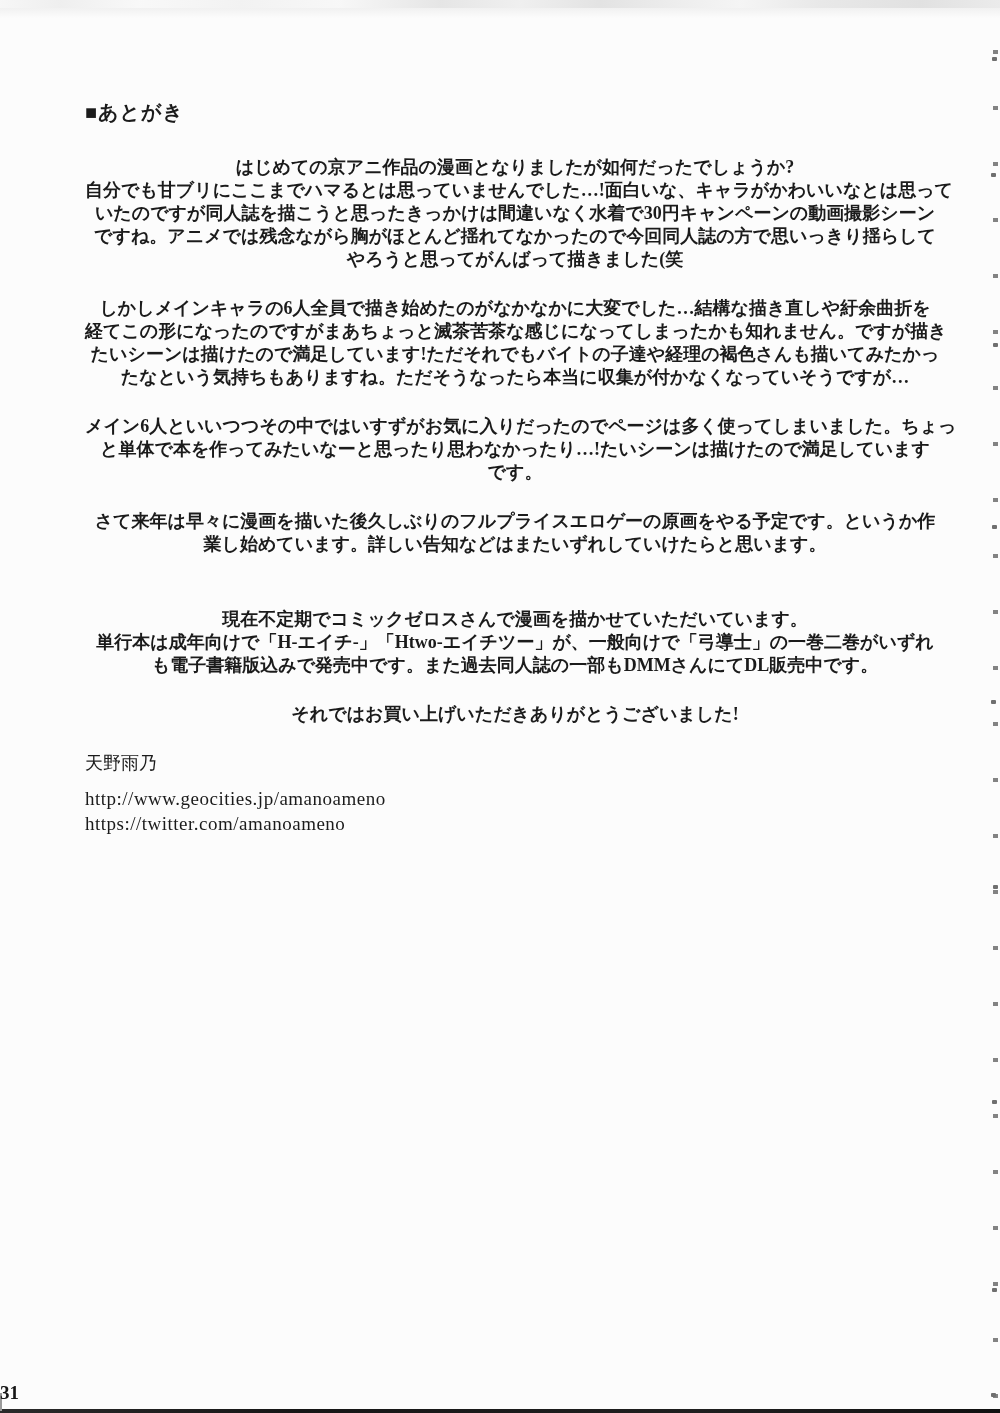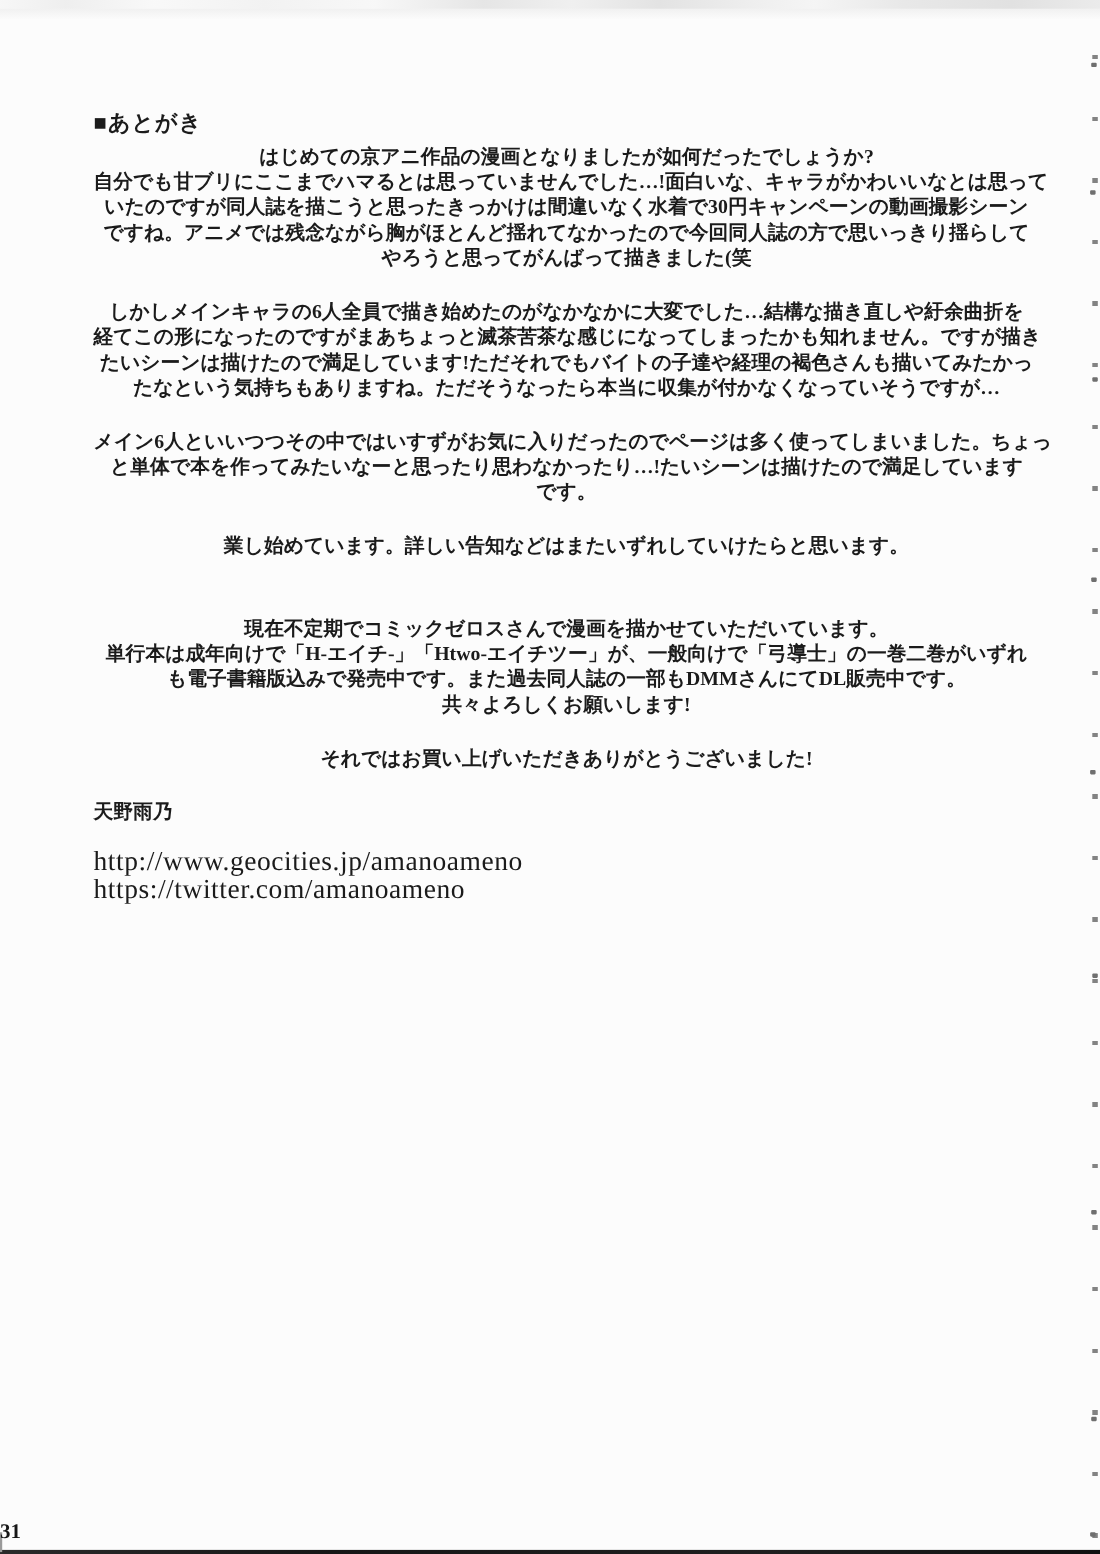--- a/index.html
+++ b/index.html
@@ -67,42 +67,42 @@
     position: absolute;
     left: 85px;
     top: 100px;
     width: 860px;
   }
   .heading {
     font-family: "Liberation Sans", sans-serif;
     font-size: 20px;
     font-weight: 700;
     line-height: 24px;
-    margin: 0 0 7px 0;
+    margin: 0 0 32px 0;
     letter-spacing: 1px;
   }
   .para {
     margin: 0 0 26px 0;
     font-size: 18px;
     font-weight: 600;
     line-height: 23px;
     text-align: center;
   }
   .para.gap-large { margin-bottom: 52px; }
   .line { white-space: nowrap; }
 
   .signature { margin-top: 0; }
   .sig-name {
     font-size: 18px;
-    font-weight: 700;
+    font-weight: 400;
     line-height: 23px;
-    margin-bottom: 21px;
+    margin-bottom: 11px;
   }
   .sig-url {
-    font-size: 25px;
+    font-size: 19px;
     font-weight: 400;
     line-height: 25px;
     letter-spacing: 0.5px;
   }
 
   .page-number {
     position: absolute;
     left: 0; right: 0;
     top: 1382px;
     text-align: left;
@@ -151,28 +151,28 @@
       <div class="line">たなという気持ちもありますね。ただそうなったら本当に収集が付かなくなっていそうですが…</div>
     </div>
 
     <div class="para">
       <div class="line">メイン6人といいつつその中ではいすずがお気に入りだったのでページは多く使ってしまいました。ちょっ</div>
       <div class="line">と単体で本を作ってみたいなーと思ったり思わなかったり…!たいシーンは描けたので満足しています</div>
       <div class="line">です。</div>
     </div>
 
     <div class="para gap-large">
+      <div class="line">さて来年は早々に漫画を描いた後久しぶりのフルプライスエロゲーの原画をやる予定です。というか作</div>
       <div class="line">業し始めています。詳しい告知などはまたいずれしていけたらと思います。</div>
     </div>
 
     <div class="para">
       <div class="line">現在不定期でコミックゼロスさんで漫画を描かせていただいています。</div>
       <div class="line">単行本は成年向けで「H-エイチ-」「Htwo-エイチツー」が、一般向けで「弓導士」の一巻二巻がいずれ</div>
       <div class="line">も電子書籍版込みで発売中です。また過去同人誌の一部もDMMさんにてDL販売中です。</div>
-      <div class="line">共々よろしくお願いします!</div>
     </div>
 
     <div class="para">
       <div class="line">それではお買い上げいただきありがとうございました!</div>
     </div>
 
     <div class="signature">
       <div class="sig-name">天野雨乃</div>
       <div class="sig-url">http://www.geocities.jp/amanoameno</div>
       <div class="sig-url">https://twitter.com/amanoameno</div>

